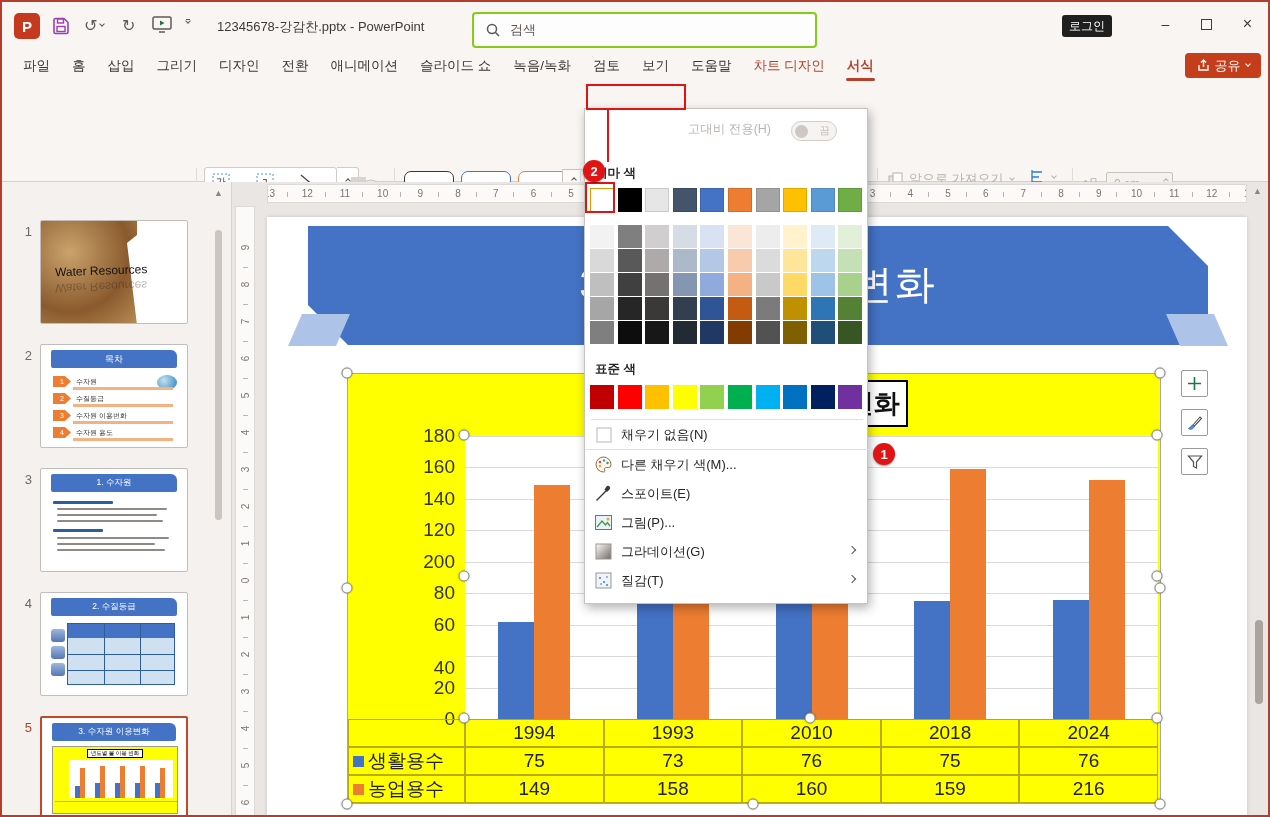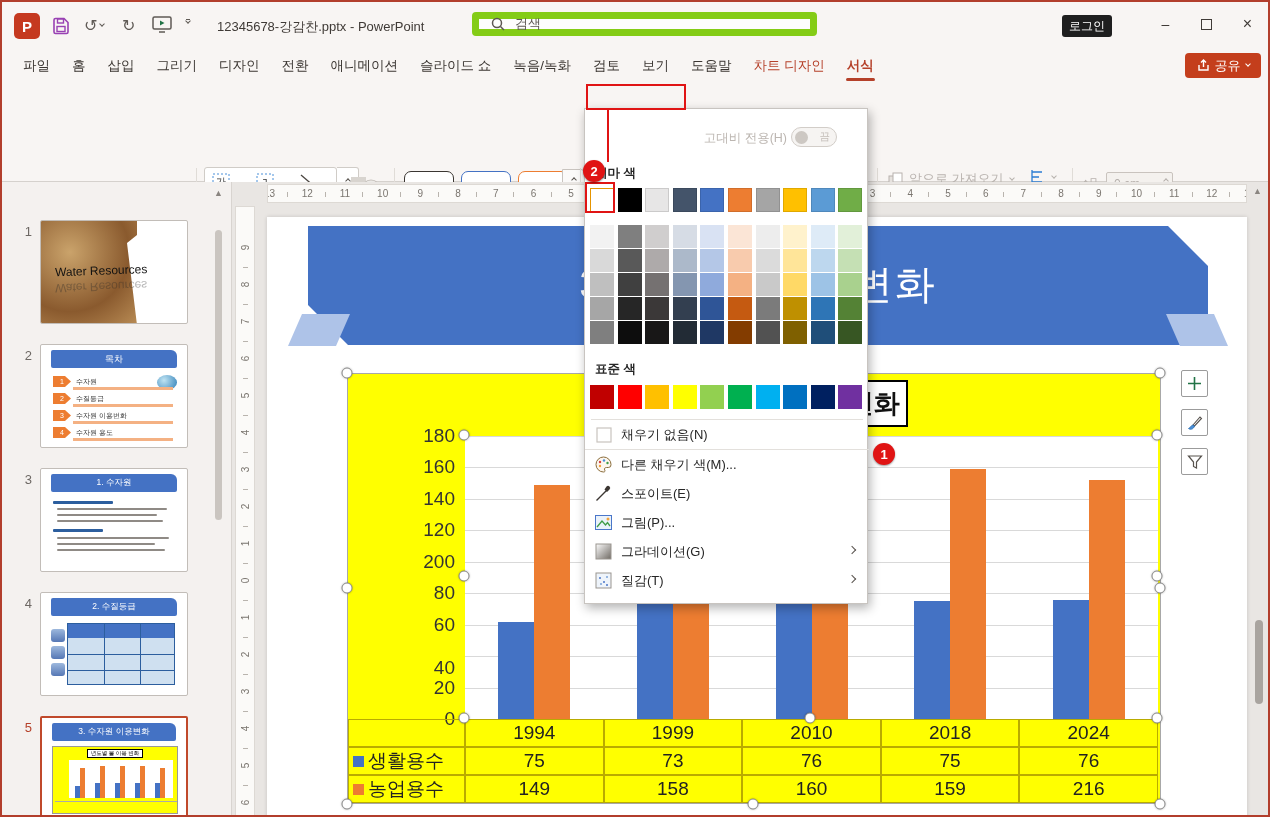--- a/index.html
+++ b/index.html
@@ -4,21 +4,21 @@
 <style>
   *{box-sizing:border-box;margin:0;padding:0}
   html,body{width:1270px;height:817px;overflow:hidden}
   body{font-family:"Liberation Sans","DejaVu Sans",sans-serif;background:#e9e6e3;position:relative;border:2px solid #b23e2c}
   .abs{position:absolute}
   
   #titlebar{left:0;top:0;width:1266px;height:48px;background:#f8f5f3}
   #appicon{left:12px;top:11px;width:26px;height:26px;border-radius:5px;background:#c5391f;color:#fff;font-weight:bold;font-size:15px;display:flex;align-items:center;justify-content:center}
   .qat{color:#5f5a55;display:flex;align-items:center;justify-content:center}
   #doc-title{left:215px;top:16px;font-size:13px;color:#3f3a36;white-space:nowrap}
-  #searchbox{left:470px;top:10px;width:345px;height:24px;background:#fdfdfd;border:7px solid #84cc16;border-radius:4px;display:flex;align-items:center;padding-left:12px;gap:10px}
+  #searchbox{left:470px;top:10px;width:345px;height:36px;background:#fdfdfd;border:2px solid #84cc16;border-radius:4px;display:flex;align-items:center;padding-left:12px;gap:10px}
   #searchbox span{font-size:13px;color:#5c5752}
   #login-btn{left:1060px;top:13px;width:50px;height:22px;background:#1f1f1f;color:#fff;font-size:12px;border-radius:3px;display:flex;align-items:center;justify-content:center}
   .winctl{top:0;width:41px;height:44px;display:flex;align-items:center;justify-content:center;color:#403b37;font-size:14px}
   
   #tabbar{left:0;top:48px;width:1266px;height:32px;background:#f8f5f3;display:flex;align-items:center;padding-left:10px}
   .tab{padding:0 11px;font-size:13.5px;color:#3b3632;height:32px;display:flex;align-items:center;position:relative;white-space:nowrap}
   .tab.accent{color:#b5412a}
   .tab.active{font-weight:bold}
   .tab.active::after{content:"";position:absolute;left:10px;right:10px;bottom:1px;height:3px;border-radius:2px;background:#b5412a}
   #share-btn{left:1183px;top:51px;width:76px;height:25px;background:#c43e1c;border-radius:4px;color:#fff;font-size:13px;display:flex;align-items:center;justify-content:center;gap:5px}
@@ -64,21 +64,21 @@
   .tcell{position:absolute;border:1px solid #b9ab00;display:flex;align-items:center;justify-content:center;font-size:19px;color:#222}
   .legend-sq{width:11px;height:11px;margin-right:4px;flex:none}
   .handle{position:absolute;width:11px;height:11px;border-radius:50%;background:#fff;border:1.5px solid #8a8a8a;transform:translate(-50%,-50%);box-shadow:0 0 2px rgba(0,0,0,.3);z-index:20}
   .chart-ctx-btn{left:1179px;width:27px;height:27px;background:#fff;border:1px solid #9b9b9b;border-radius:2px;display:flex;align-items:center;justify-content:center}
   
   #fill-menu{left:582px;top:106px;width:284px;height:496px;background:#fff;border:1px solid #c8c4c0;box-shadow:2px 4px 10px rgba(0,0,0,.3);z-index:50}
   .menu-header{position:absolute;left:10px;font-size:12.5px;font-weight:bold;color:#262626}
   .swatch{position:absolute;width:24px;height:24px}
   .menu-item{position:absolute;left:0;width:284px;height:29px;display:flex;align-items:center;padding-left:10px;gap:9px;font-size:13px;color:#262626}
   .menu-item .mi-icon{width:17px;height:17px;flex:none;display:flex;align-items:center;justify-content:center}
-  #hc-row{position:absolute;left:0;top:12px;width:284px;height:26px;display:flex;align-items:flex-end;justify-content:flex-end;padding-right:32px;gap:4px;font-size:12.5px;color:#bcb6b1}
+  #hc-row{position:absolute;left:0;top:12px;width:284px;height:26px;display:flex;align-items:flex-start;justify-content:flex-end;padding-right:32px;gap:20px;font-size:12.5px;color:#bcb6b1}
   #hc-toggle{width:46px;height:20px;border:1px solid #d2cdc8;border-radius:10px;background:#f6f4f2;display:flex;align-items:center;justify-content:space-between;padding:0 6px 0 3px}
   #hc-knob{width:13px;height:13px;border-radius:50%;background:#cdc8c3}
   
   .anno-circle{width:22px;height:22px;border-radius:50%;background:#e01414;color:#fff;font-size:13px;font-weight:bold;display:flex;align-items:center;justify-content:center;z-index:60;box-shadow:0 1px 2px rgba(0,0,0,.4)}
   .red-box{border:2px solid #e01414;z-index:60}
   
   .sb-thumb{background:#a9a49f;border-radius:4px}
 </style>
 </head>
 <body>
@@ -554,21 +554,21 @@
     <div style="position: absolute; left: 288.9px; top: 230.228px; width: 36px; height: 114.772px; background: rgb(68, 114, 196);"></div>
     <div style="position: absolute; left: 324.9px; top: 96.5889px; width: 36px; height: 248.411px; background: rgb(237, 125, 49);"></div>
     <div style="position: absolute; left: 427.5px; top: 225.511px; width: 36px; height: 119.489px; background: rgb(68, 114, 196);"></div>
     <div style="position: absolute; left: 463.5px; top: 93.4444px; width: 36px; height: 251.556px; background: rgb(237, 125, 49);"></div>
     <div style="position: absolute; left: 566.1px; top: 227.083px; width: 36px; height: 117.917px; background: rgb(68, 114, 196);"></div>
     <div style="position: absolute; left: 602.1px; top: 95.0167px; width: 36px; height: 249.983px; background: rgb(237, 125, 49);"></div>
     <div style="position: absolute; left: 704.7px; top: 225.511px; width: 36px; height: 119.489px; background: rgb(68, 114, 196);"></div>
     <div style="position: absolute; left: 740.7px; top: 106.022px; width: 36px; height: 238.978px; background: rgb(237, 125, 49);"></div>
     <div class=""></div>
     <div class="abs tcell" style="left: 117px; top: 345px; width: 138.6px; height: 28px;">1994</div>
-    <div class="abs tcell" style="left: 255.6px; top: 345px; width: 138.6px; height: 28px;">1999</div>
+    <div class="abs tcell" style="left: 255.6px; top: 345px; width: 138.6px; height: 28px;">1993</div>
     <div class="abs tcell" style="left: 394.2px; top: 345px; width: 138.6px; height: 28px;">2010</div>
     <div class="abs tcell" style="left: 532.8px; top: 345px; width: 138.6px; height: 28px;">2018</div>
     <div class="abs tcell" style="left: 671.4px; top: 345px; width: 138.6px; height: 28px;">2024</div>
     <div style="position: absolute; left: 0px; top: 345px; width: 117px; height: 28px; border: 1px solid rgb(185, 171, 0);"></div>
     <div class="abs tcell" style="left: 0px; top: 373px; width: 117px; height: 28px; justify-content: flex-start; padding-left: 4px;">
       <span class="legend-sq" style="background: rgb(68, 114, 196);"></span>
       <span>생활용수</span>
     </div>
     <div class="abs tcell" style="left: 117px; top: 373px; width: 138.6px; height: 28px;">75</div>
     <div class="abs tcell" style="left: 255.6px; top: 373px; width: 138.6px; height: 28px;">73</div>

